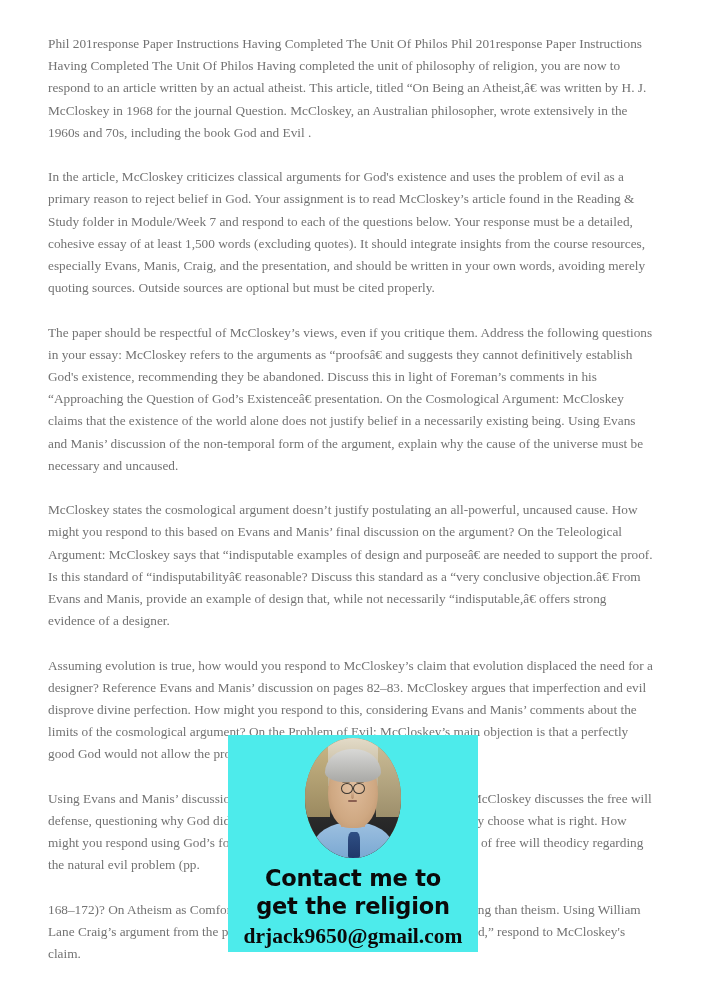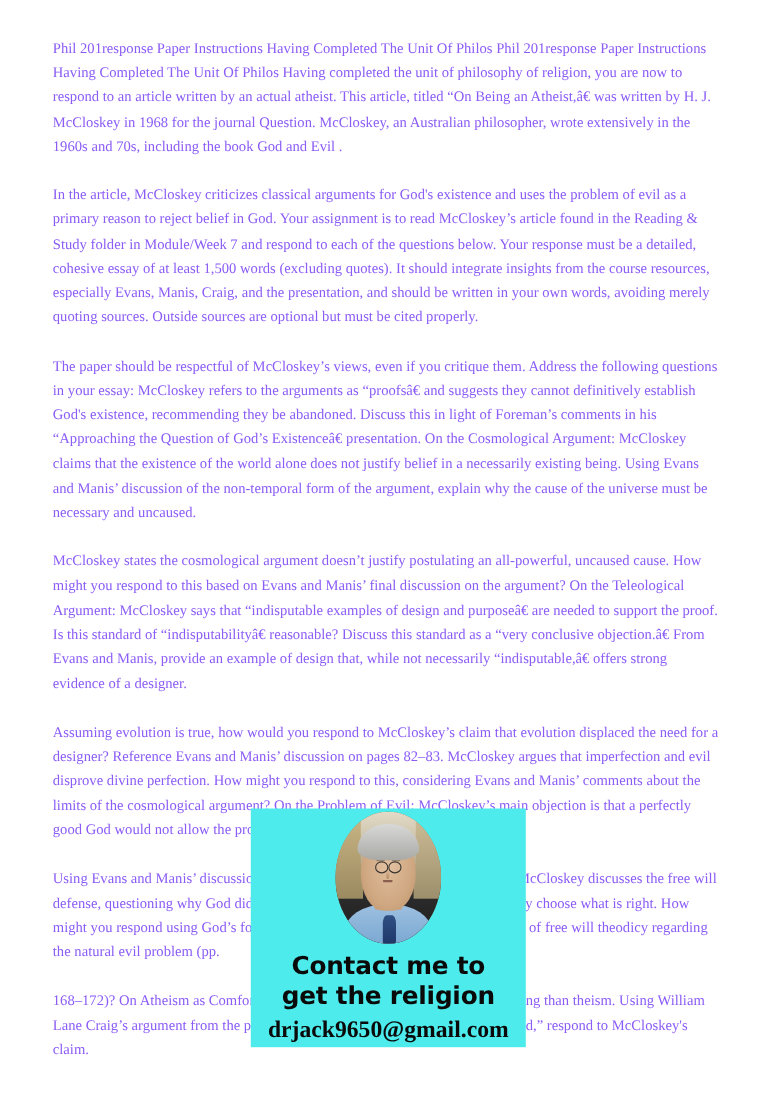--- a/index.html
+++ b/index.html
@@ -19,21 +19,21 @@
     position: absolute;
     inset: 0;
     background: #ffffff;
   }
 
   .doc-body {
     position: absolute;
     left: 48px;
     top: 33px;
     width: 606px;
-    color: #8b5cf6;
+    color: #737373;
     font-size: 13.3px;
     line-height: 22.2px;
     text-align: left;
   }
 
   .para {
     margin: 0 0 22.2px 0;
     white-space: pre-wrap;
     -webkit-font-smoothing: antialiased;
   }

